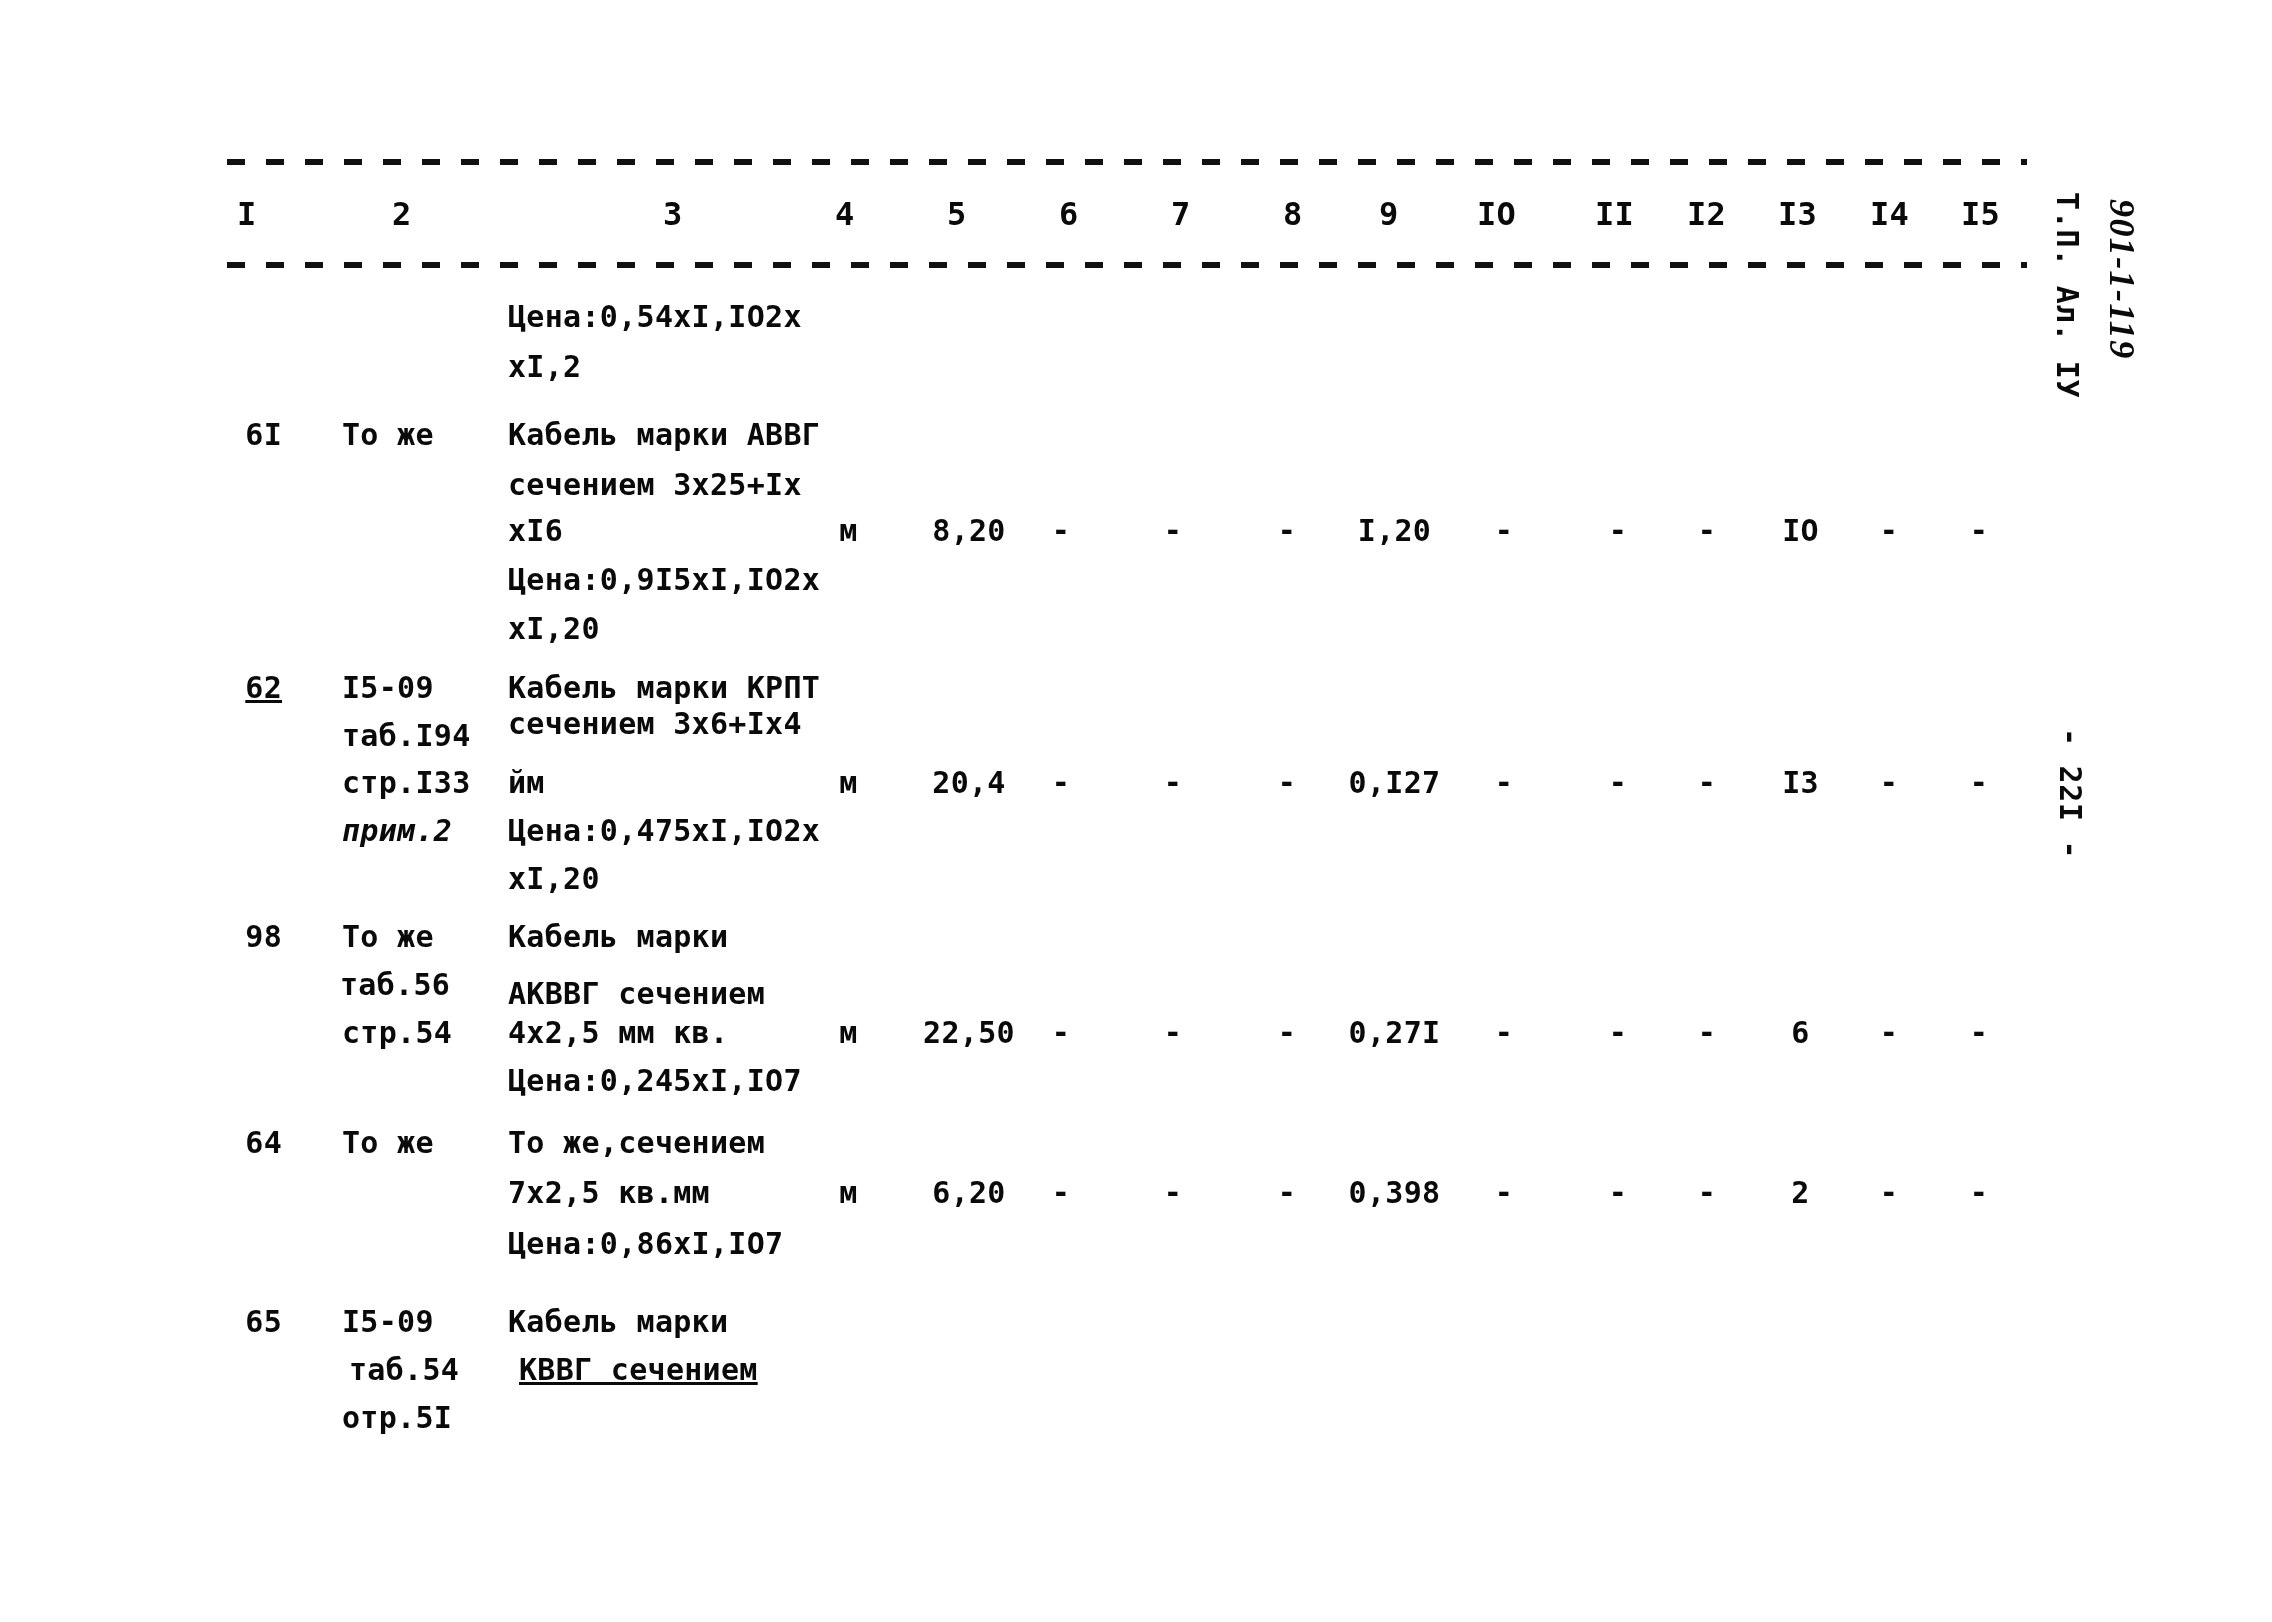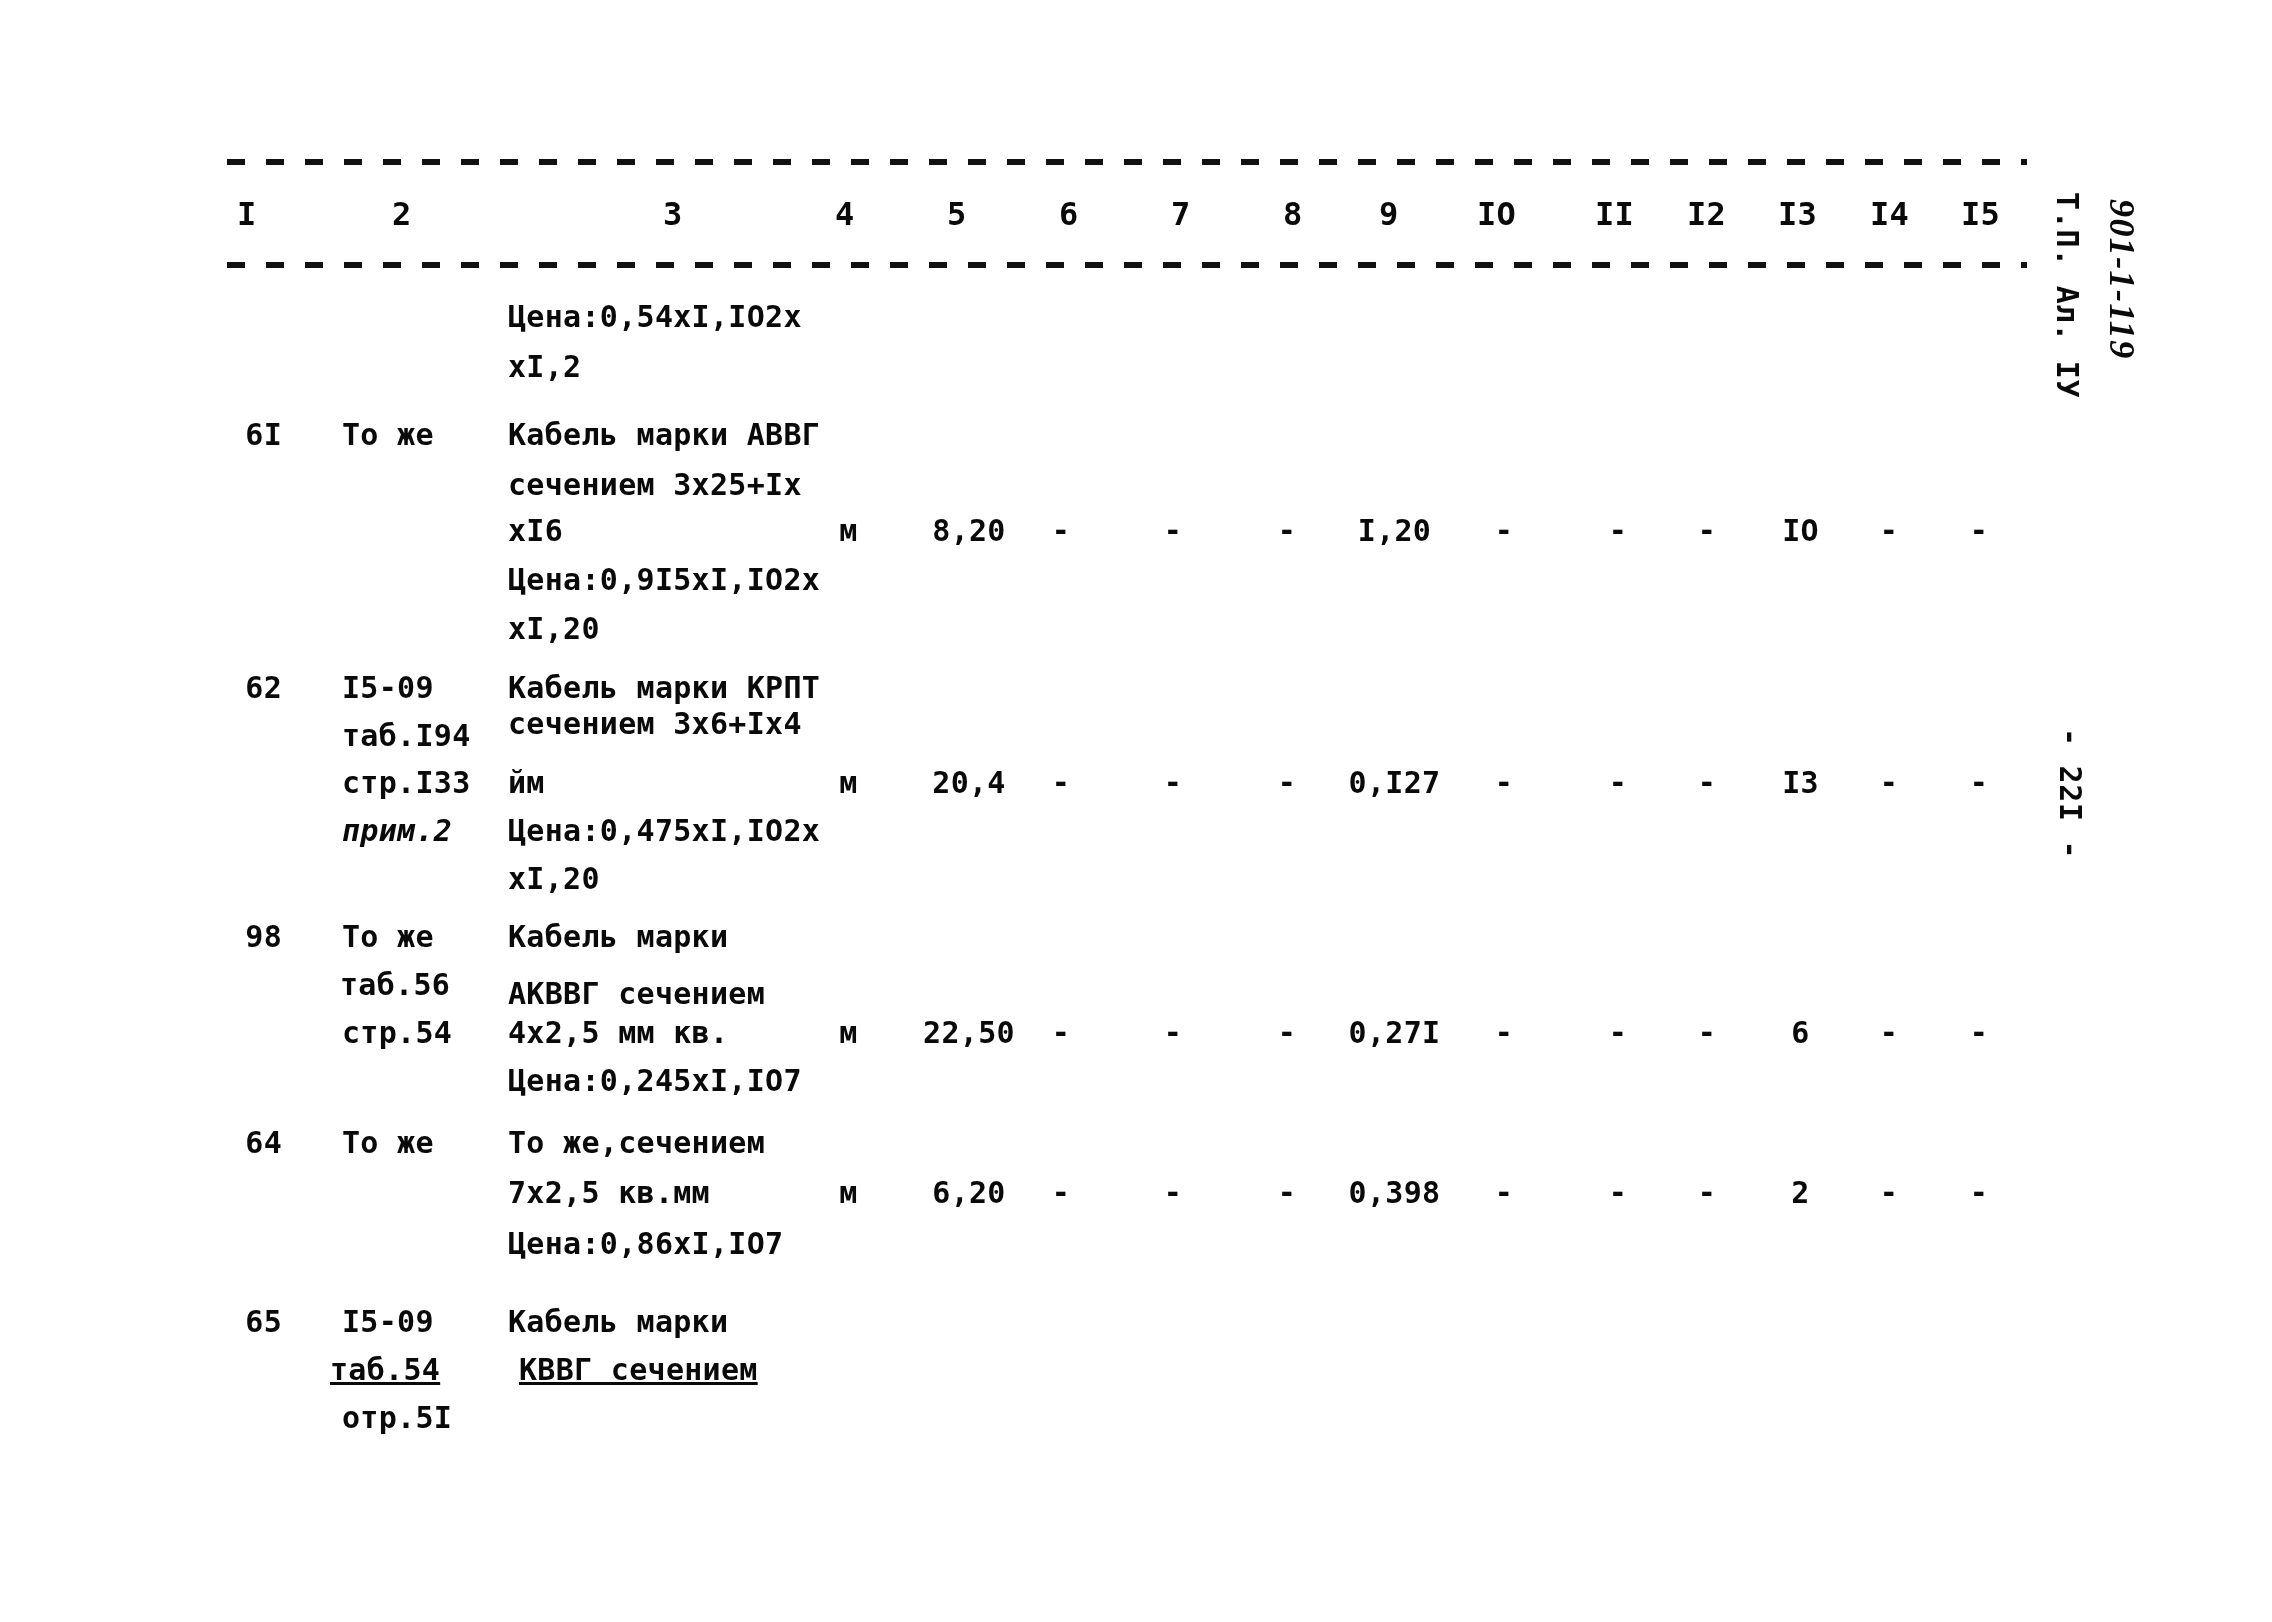--- a/index.html
+++ b/index.html
@@ -110,21 +110,21 @@
   <div class="tw fs-num cell-c" style="left:1149px; top:513px; width:48px;">-</div>
   <div class="tw fs-num cell-c" style="left:1263px; top:513px; width:48px;">-</div>
   <div class="tw fs-num cell-c" style="left:1326px; top:513px; width:137px;">I,20</div>
   <div class="tw fs-num cell-c" style="left:1480px; top:513px; width:48px;">-</div>
   <div class="tw fs-num cell-c" style="left:1594px; top:513px; width:48px;">-</div>
   <div class="tw fs-num cell-c" style="left:1683px; top:513px; width:48px;">-</div>
   <div class="tw fs-num cell-c" style="left:1766px; top:513px; width:69px;">IO</div>
   <div class="tw fs-num cell-c" style="left:1865px; top:513px; width:48px;">-</div>
   <div class="tw fs-num cell-c" style="left:1955px; top:513px; width:48px;">-</div>
 
-  <div class="tw fs-body cell-r" style="left:220px; top:670px; width:62px;">62</div>
+  <div class="tw fs-body cell-r" style="left:220px; top:670px; width:62px;text-decoration:underline;">62</div>
   <div class="tw fs-body" style="left:342px; top:670px;">I5-09</div>
   <div class="tw fs-body" style="left:342px; top:718px;">таб.I94</div>
   <div class="tw fs-body" style="left:342px; top:765px;">стр.I33</div>
   <div class="tw fs-body" style="left:342px; top:813px;font-style:italic;">прим.2</div>
 
   <div class="tw fs-body" style="left:508px; top:670px;">Кабель марки КРПТ</div>
   <div class="tw fs-body" style="left:508px; top:706px;">сечением 3х6+Iх4</div>
   <div class="tw fs-body" style="left:508px; top:765px;">йм</div>
   <div class="tw fs-body" style="left:508px; top:813px;">Цена:0,475хI,IO2х</div>
   <div class="tw fs-body" style="left:508px; top:861px;">хI,20</div>
@@ -180,21 +180,21 @@
   <div class="tw fs-num cell-c" style="left:1326px; top:1175px; width:137px;">0,398</div>
   <div class="tw fs-num cell-c" style="left:1480px; top:1175px; width:48px;">-</div>
   <div class="tw fs-num cell-c" style="left:1594px; top:1175px; width:48px;">-</div>
   <div class="tw fs-num cell-c" style="left:1683px; top:1175px; width:48px;">-</div>
   <div class="tw fs-num cell-c" style="left:1766px; top:1175px; width:69px;">2</div>
   <div class="tw fs-num cell-c" style="left:1865px; top:1175px; width:48px;">-</div>
   <div class="tw fs-num cell-c" style="left:1955px; top:1175px; width:48px;">-</div>
 
   <div class="tw fs-body cell-r" style="left:220px; top:1304px; width:62px;">65</div>
   <div class="tw fs-body" style="left:342px; top:1304px;">I5-09</div>
-  <div class="tw fs-body" style="left:330px; top:1352px;text-decoration:underline;">таб.54</div>
+  <div class="tw fs-body" style="left:349px; top:1352px;">таб.54</div>
   <div class="tw fs-body" style="left:342px; top:1400px;">отр.5I</div>
 
   <div class="tw fs-body" style="left:508px; top:1304px;">Кабель марки</div>
   <div class="tw fs-body" style="left:519px; top:1352px;text-decoration:underline;">КВВГ сечением</div>
 
   <div class="vert vert-tw" style="left:2085px; top:192px; transform: rotate(90deg);">Т.П. Ал. IУ</div>
 
   <div class="vert vert-hand" style="left:2143px; top:199px; transform: rotate(90deg);">901-1-119</div>
 
   <div class="vert vert-tw" style="left:2088px; top:728px; transform: rotate(90deg);">- 22I -</div>

